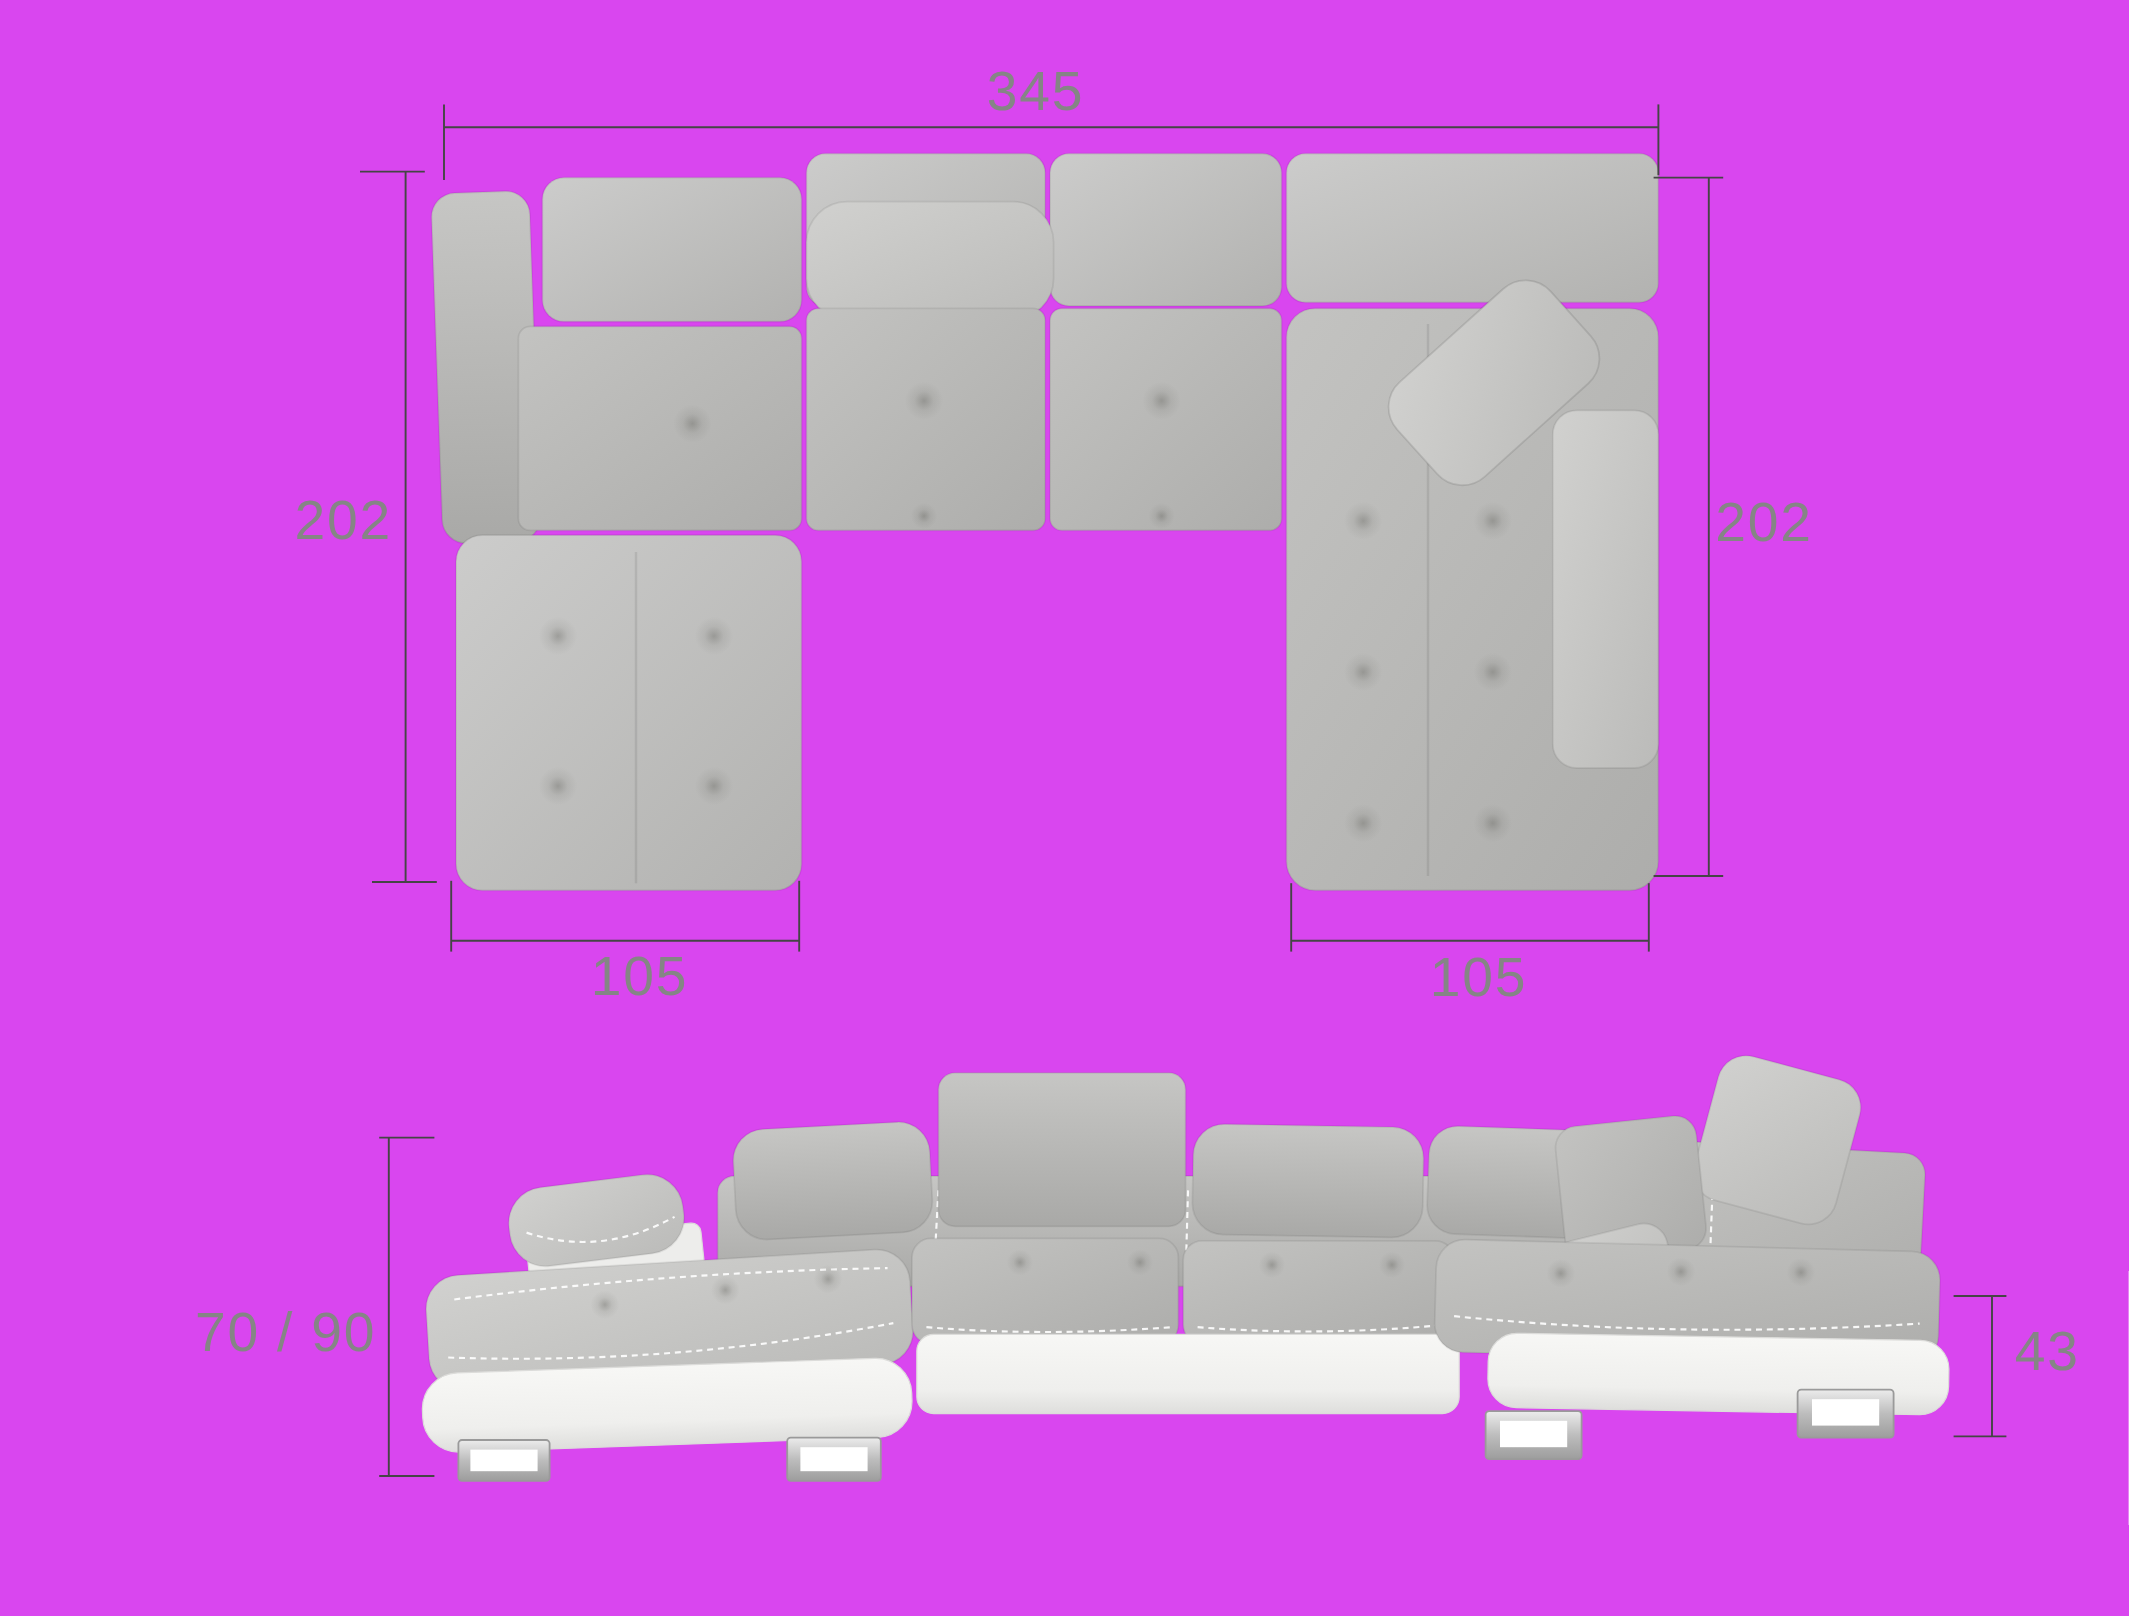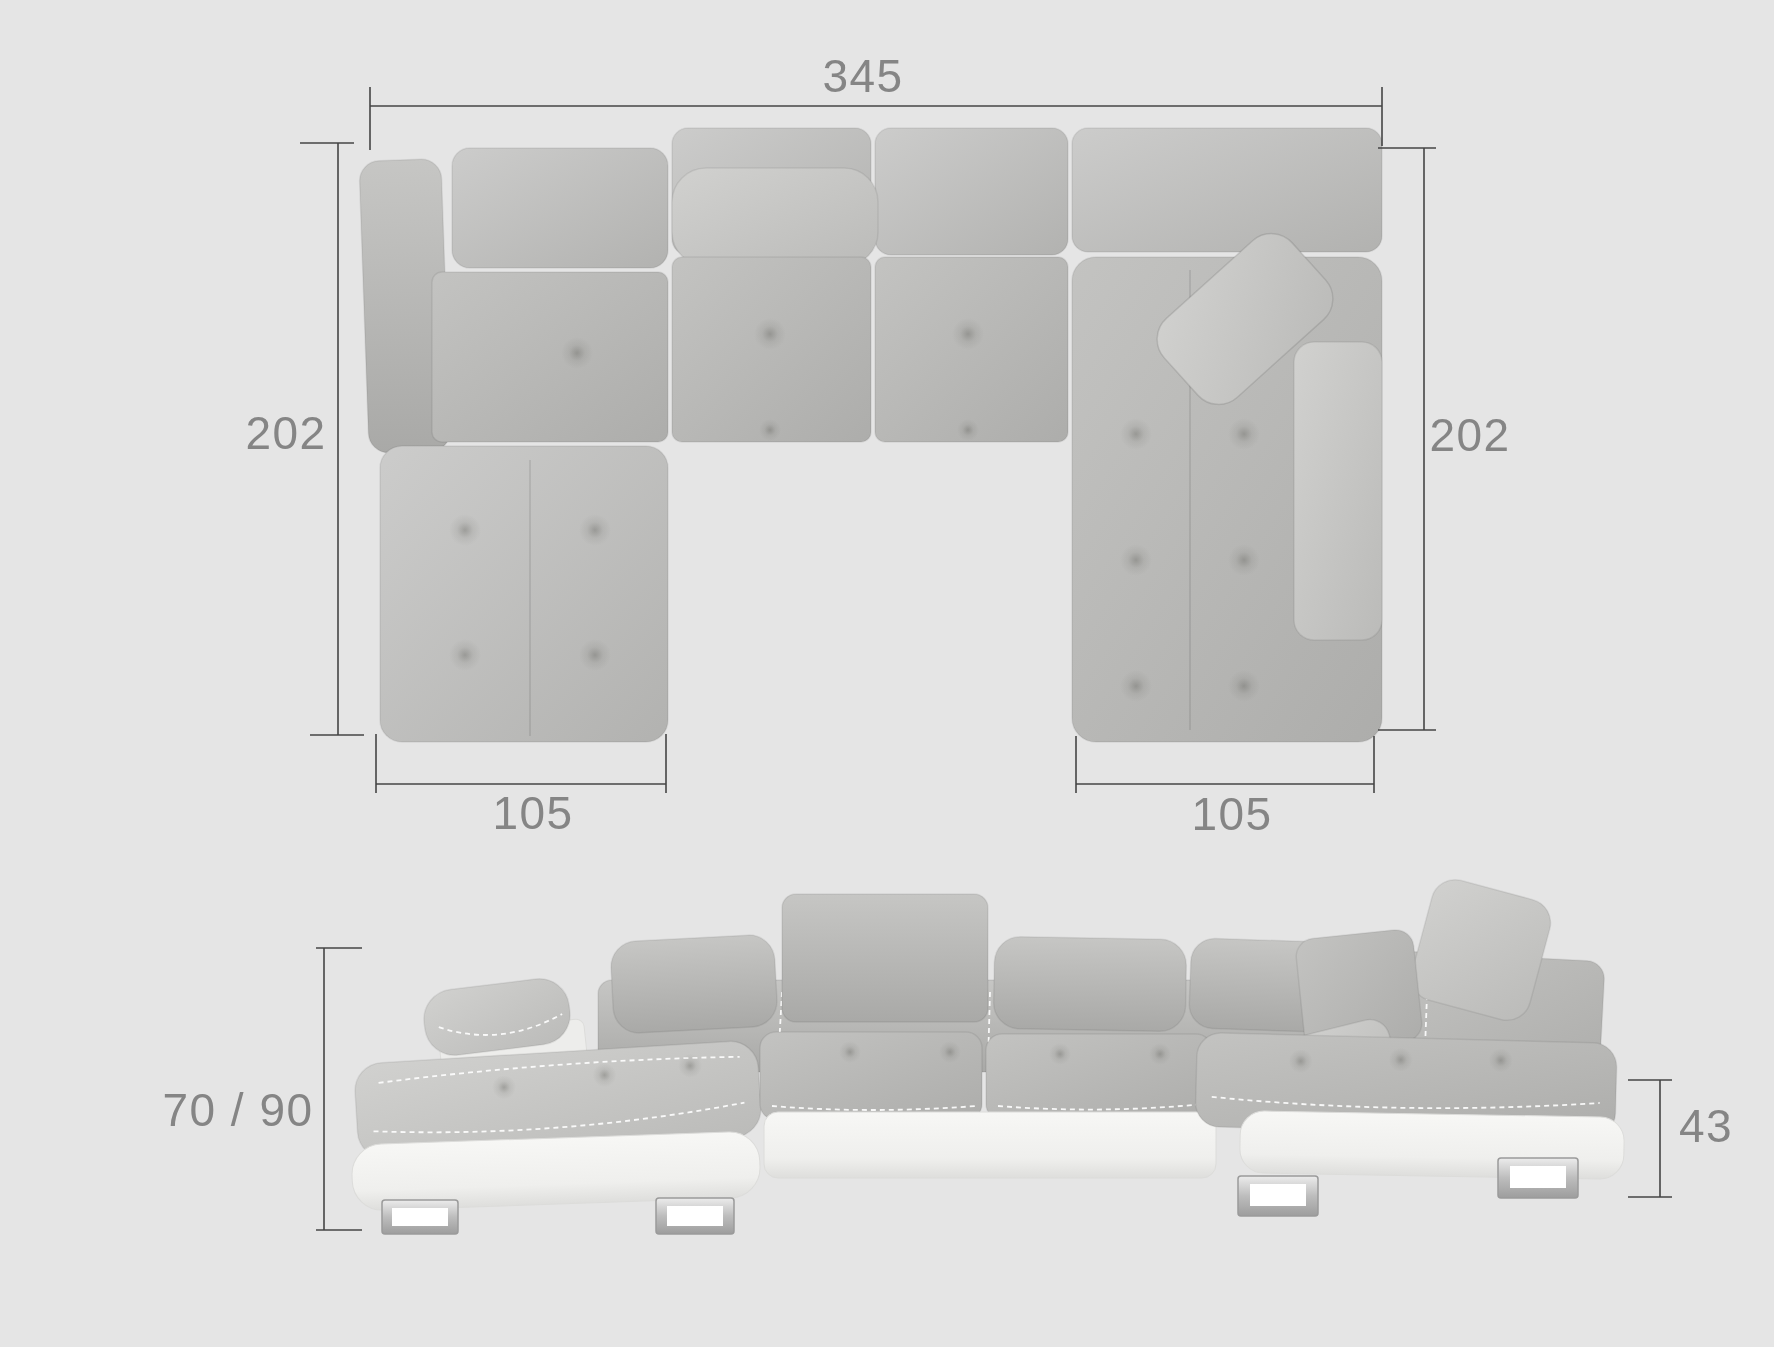--- a/index.html
+++ b/index.html
@@ -1,17 +1,17 @@
 <!DOCTYPE html>
 <html><head>
 <meta charset="utf-8">
 <style>
   html,body{margin:0;padding:0;background:#ffffff;}
   body{font-family:"Liberation Sans", sans-serif;}
-  .canvas{position:relative;width:1774px;height:1347px;background:#e5e5e5;overflow:hidden;}
+  .canvas{position:relative;width:1774px;height:1347px;background:#d946ef;overflow:hidden;}
   svg{display:block;}
   .dim-line{stroke:#454545;stroke-width:1.6;fill:none;}
   .dim-label{fill:#858585;font-family:"Liberation Sans", sans-serif;font-size:46px;font-weight:300;letter-spacing:1.5px;}
   .cushion{stroke:rgba(0,0,0,0.07);stroke-width:1.5;}
   .seam{stroke:rgba(60,60,58,0.12);stroke-width:2;fill:none;}
   .stitch{stroke:#ffffff;stroke-width:1.8;stroke-dasharray:5 4;fill:none;opacity:0.9;}
   .shadowline{stroke:rgba(70,70,68,0.18);stroke-width:3;fill:none;stroke-linecap:round;}
 </style>
 </head>
 <body>

